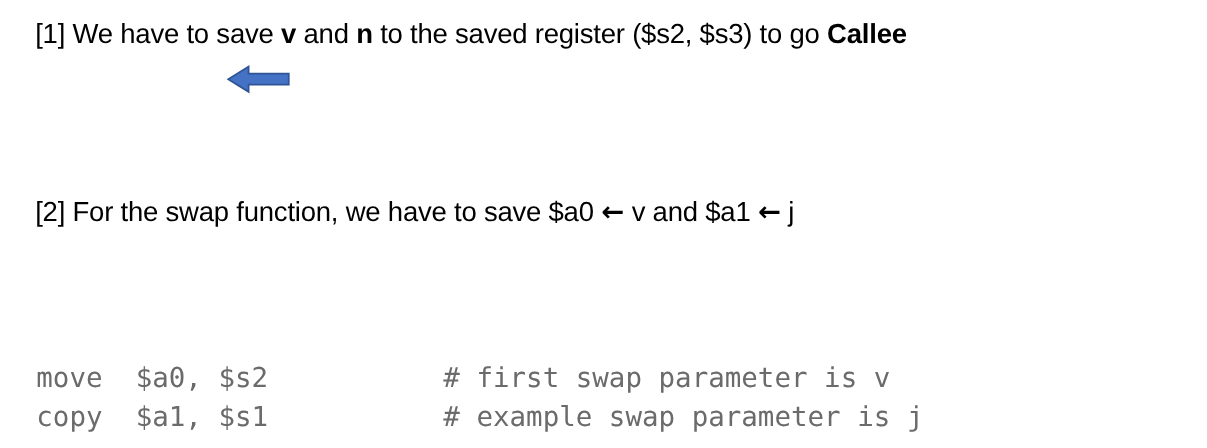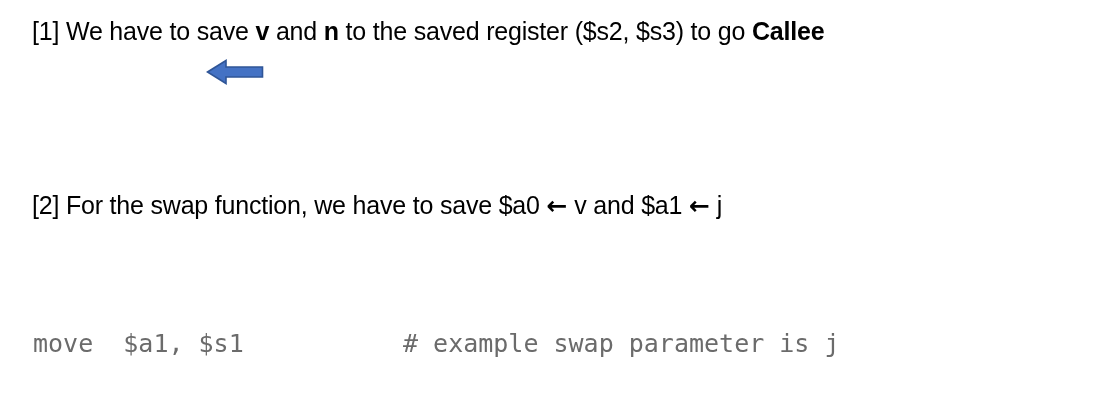--- a/index.html
+++ b/index.html
@@ -37,21 +37,21 @@
     font-weight: bold;
   }
   .arrow-glyph {
     font-family: "DejaVu Sans", sans-serif;
     font-size: 25px;
     font-weight: 600;
     letter-spacing: 0;
   }
 
   #line1 { top: 16px; }
-  #line2 { top: 190px; }
+  #line2 { top: 178px; }
   #line3 { top: 364px; }
 
   
   .codeblock {
     position: absolute;
     left: 33px;
     color: #6b6b6b;
     font-family: "DejaVu Sans Mono", "Liberation Mono", monospace;
     font-size: 25px;
     line-height: 35px;
@@ -95,17 +95,17 @@
 
   <svg class="block-arrow" viewBox="0 0 58 28">
     <polygon points="1.5,14 20,2.5 20,9 56.5,9 56.5,19 20,19 20,25.5" fill="#4472C4" stroke="#2F5597" stroke-width="1.6" stroke-linejoin="miter"></polygon>
   </svg>
 
   <div class="prose" id="line2">
     <span>[2]</span><span> For the swap function, we have to save $a0 </span><span class="arrow-glyph">←</span><span> v and $a1 </span><span class="arrow-glyph">←</span><span> j</span>
   </div>
 
   <div class="codeblock" id="code2">
-    <span class="code-row"><span class="code-instr">move  $a1, $s1</span><span class="code-comment"># example swap parameter is j</span></span>
+    <span class="code-row"><span class="code-instr">move  $a0, $s2</span><span class="code-comment"># first swap parameter is v</span></span><span class="code-row"><span class="code-instr">copy  $a1, $s1</span><span class="code-comment"># example swap parameter is j</span></span>
   </div>
 
 
 </div>
 
 </body></html>

